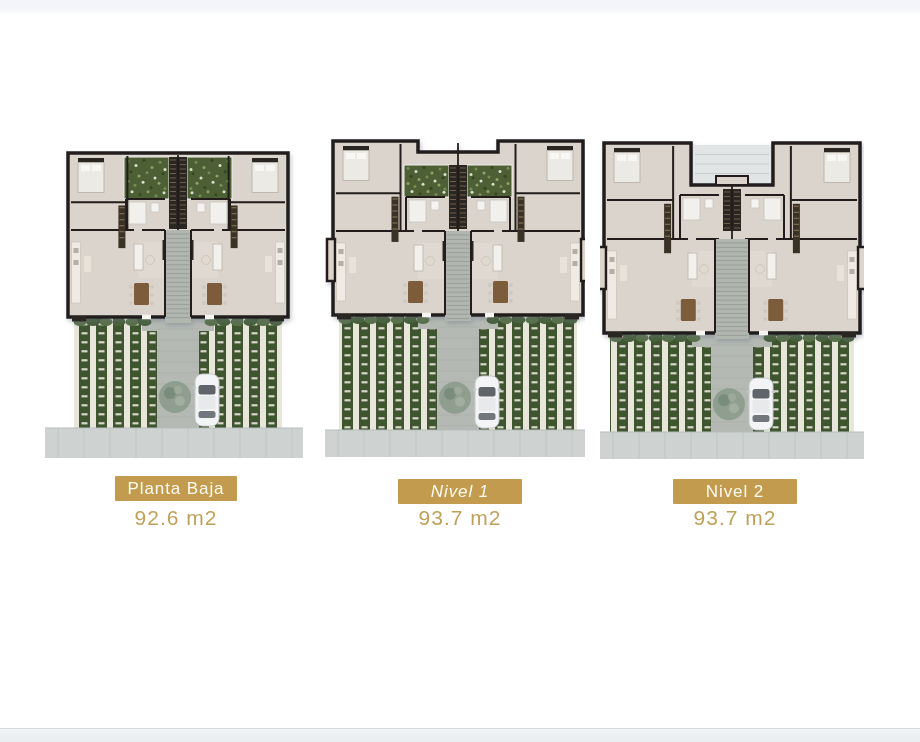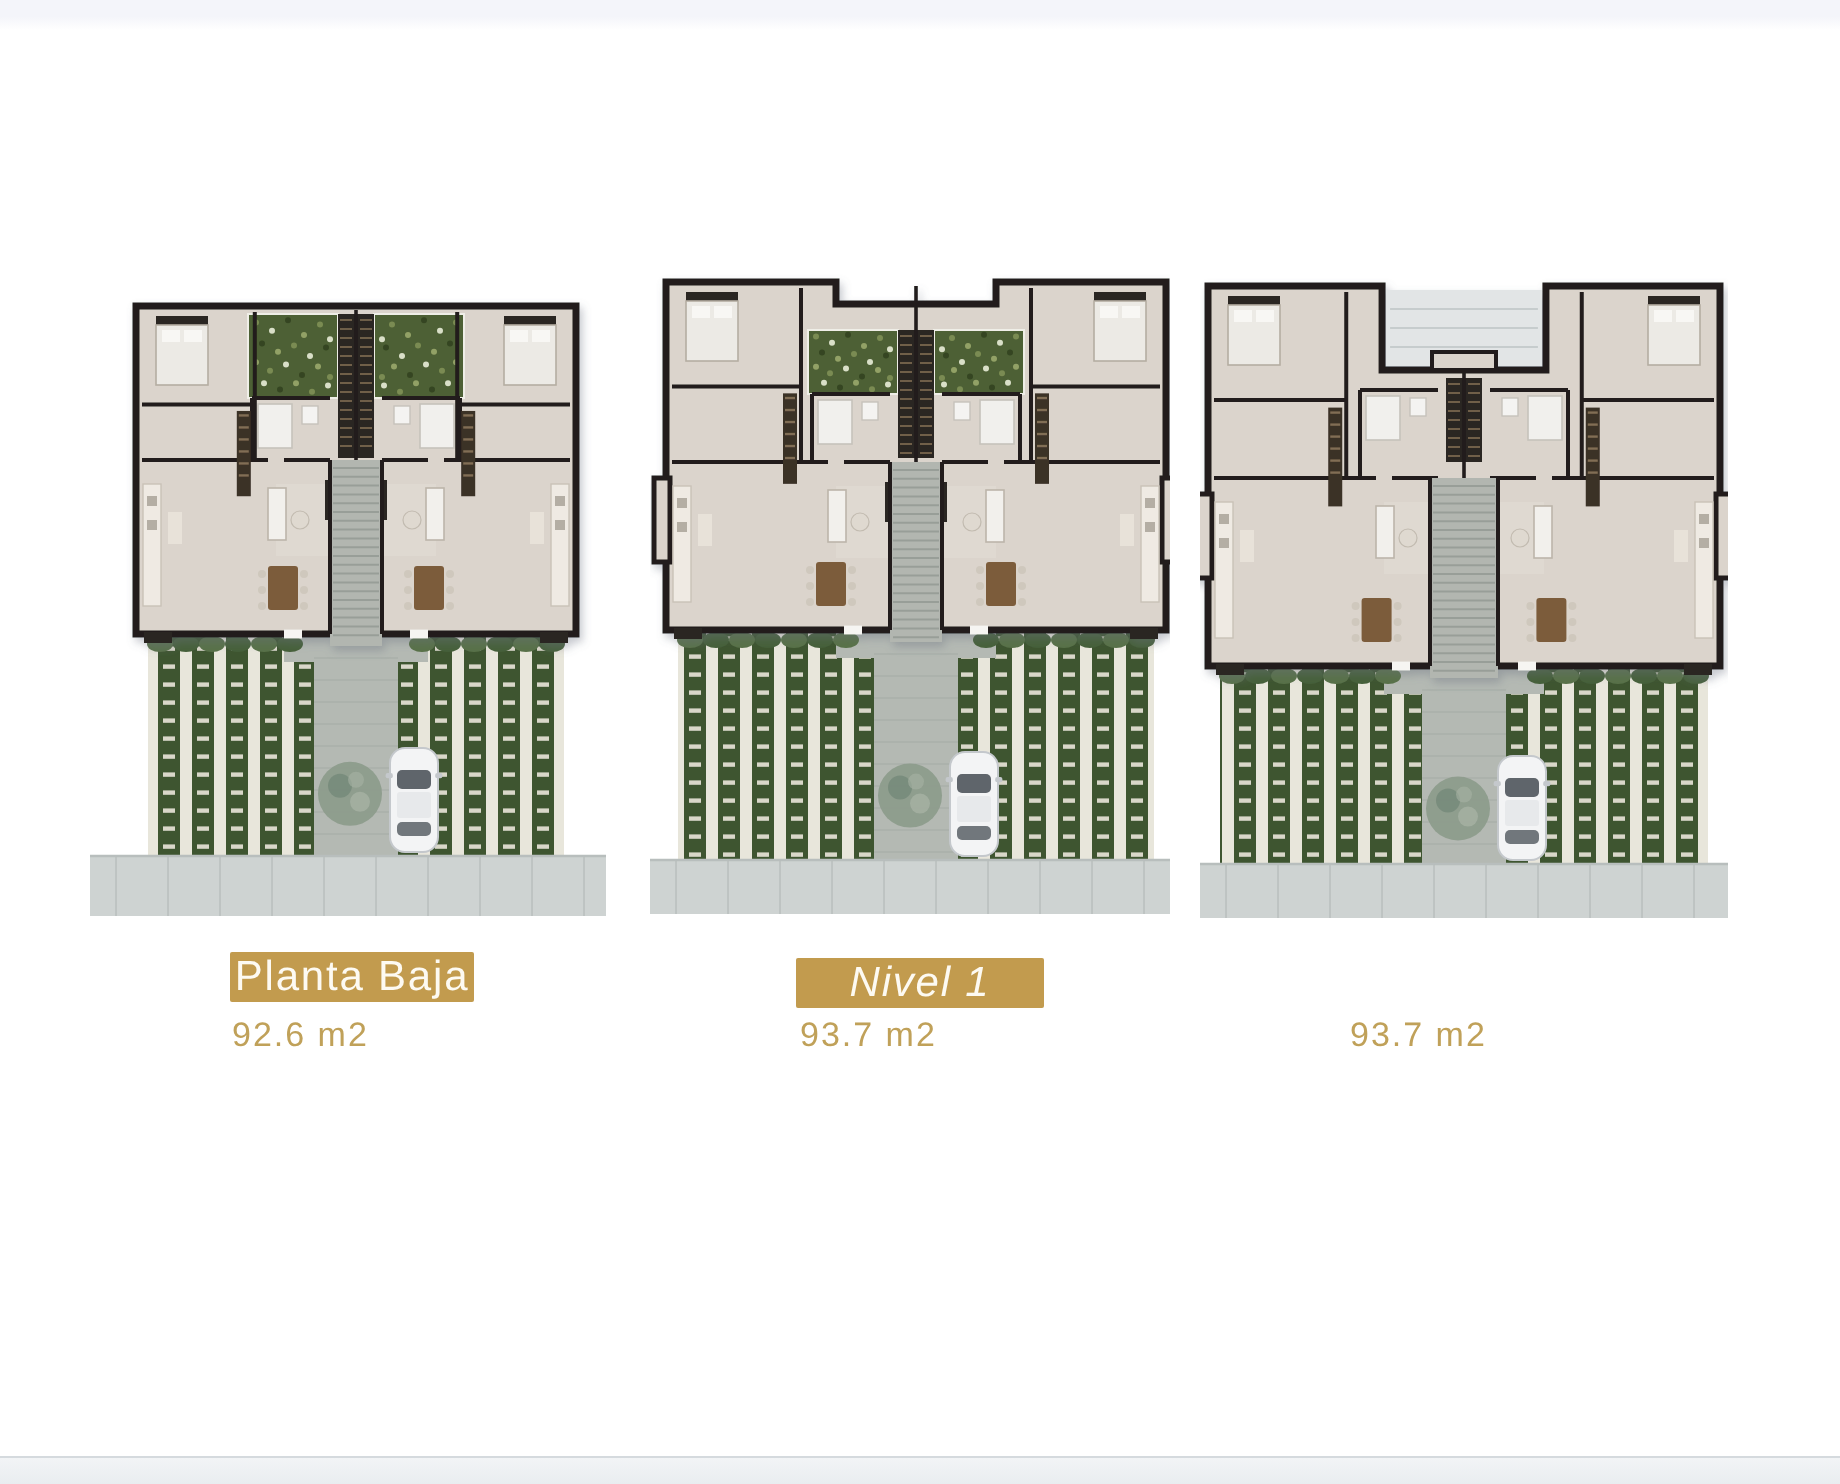--- a/index.html
+++ b/index.html
@@ -6,25 +6,25 @@
   .stage{
     position:relative;width:920px;height:742px;overflow:hidden;
     background:#ffffff;font-family:"Liberation Sans",sans-serif;
   }
   .top-band{position:absolute;left:0;top:0;width:920px;height:15px;}
   .bottom-band{position:absolute;left:0;bottom:0;width:920px;height:13px;}
   .plan-card{position:absolute;}
   .plan-card svg{display:block;width:100%;height:100%;}
   .badge{
     position:absolute;height:25px;line-height:25px;text-align:center;
-    font-size:21px;letter-spacing:0.9px;border-radius:1px;
+    font-size:17px;letter-spacing:0.9px;border-radius:1px;
   }
   .area-label{
-    position:absolute;height:24px;line-height:24px;text-align:left;
-    font-size:17px;letter-spacing:1px;
+    position:absolute;height:24px;line-height:24px;text-align:center;
+    font-size:21px;letter-spacing:1px;
   }
 </style>
 </head>
 <body>
 
 <div class="stage">
 
   <div class="top-band" style="background: linear-gradient(rgb(244, 245, 250) 55%, rgb(255, 255, 255));"></div>
 
   <div class="plan-card" style="left:45px;top:140px;width:258px;height:318px">
@@ -715,20 +715,21 @@
           <line x1="116.5" y1="196.0000000000001" x2="147.5" y2="196.0000000000001" stroke="#989e98" stroke-width="1"></line>
           <line x1="116.5" y1="200.40000000000012" x2="147.5" y2="200.40000000000012" stroke="#989e98" stroke-width="1"></line>
           <line x1="115" y1="104" x2="115" y2="198" stroke="#211e1b" stroke-width="2"></line>
           <line x1="149" y1="104" x2="149" y2="198" stroke="#211e1b" stroke-width="2"></line>
         </g>
       </svg>
   </div>
 
   <div class="badge" style="left: 115px; top: 476px; width: 122px; background: rgb(194, 155, 78); color: rgb(253, 250, 242);">Planta Baja</div>
   <div class="badge" style="left: 398px; top: 479px; width: 124px; background: rgb(194, 155, 78); color: rgb(253, 250, 242); font-style: italic;">Nivel 1</div>
+  <div class="badge" style="left: 673px; top: 479px; width: 124px; background: rgb(194, 155, 78); color: rgb(253, 250, 242);">Nivel 2</div>
 
   <div class="area-label" style="left: 116px; top: 506px; width: 120px; color: rgb(192, 161, 89);">92.6 m2</div>
   <div class="area-label" style="left: 400px; top: 506px; width: 120px; color: rgb(192, 161, 89);">93.7 m2</div>
   <div class="area-label" style="left: 675px; top: 506px; width: 120px; color: rgb(192, 161, 89);">93.7 m2</div>
 
   <div class="bottom-band" style="background: linear-gradient(rgb(242, 244, 246), rgb(233, 237, 240)); border-top: 1px solid rgb(213, 218, 222);"></div>
 
 </div>
 
 </body></html>

